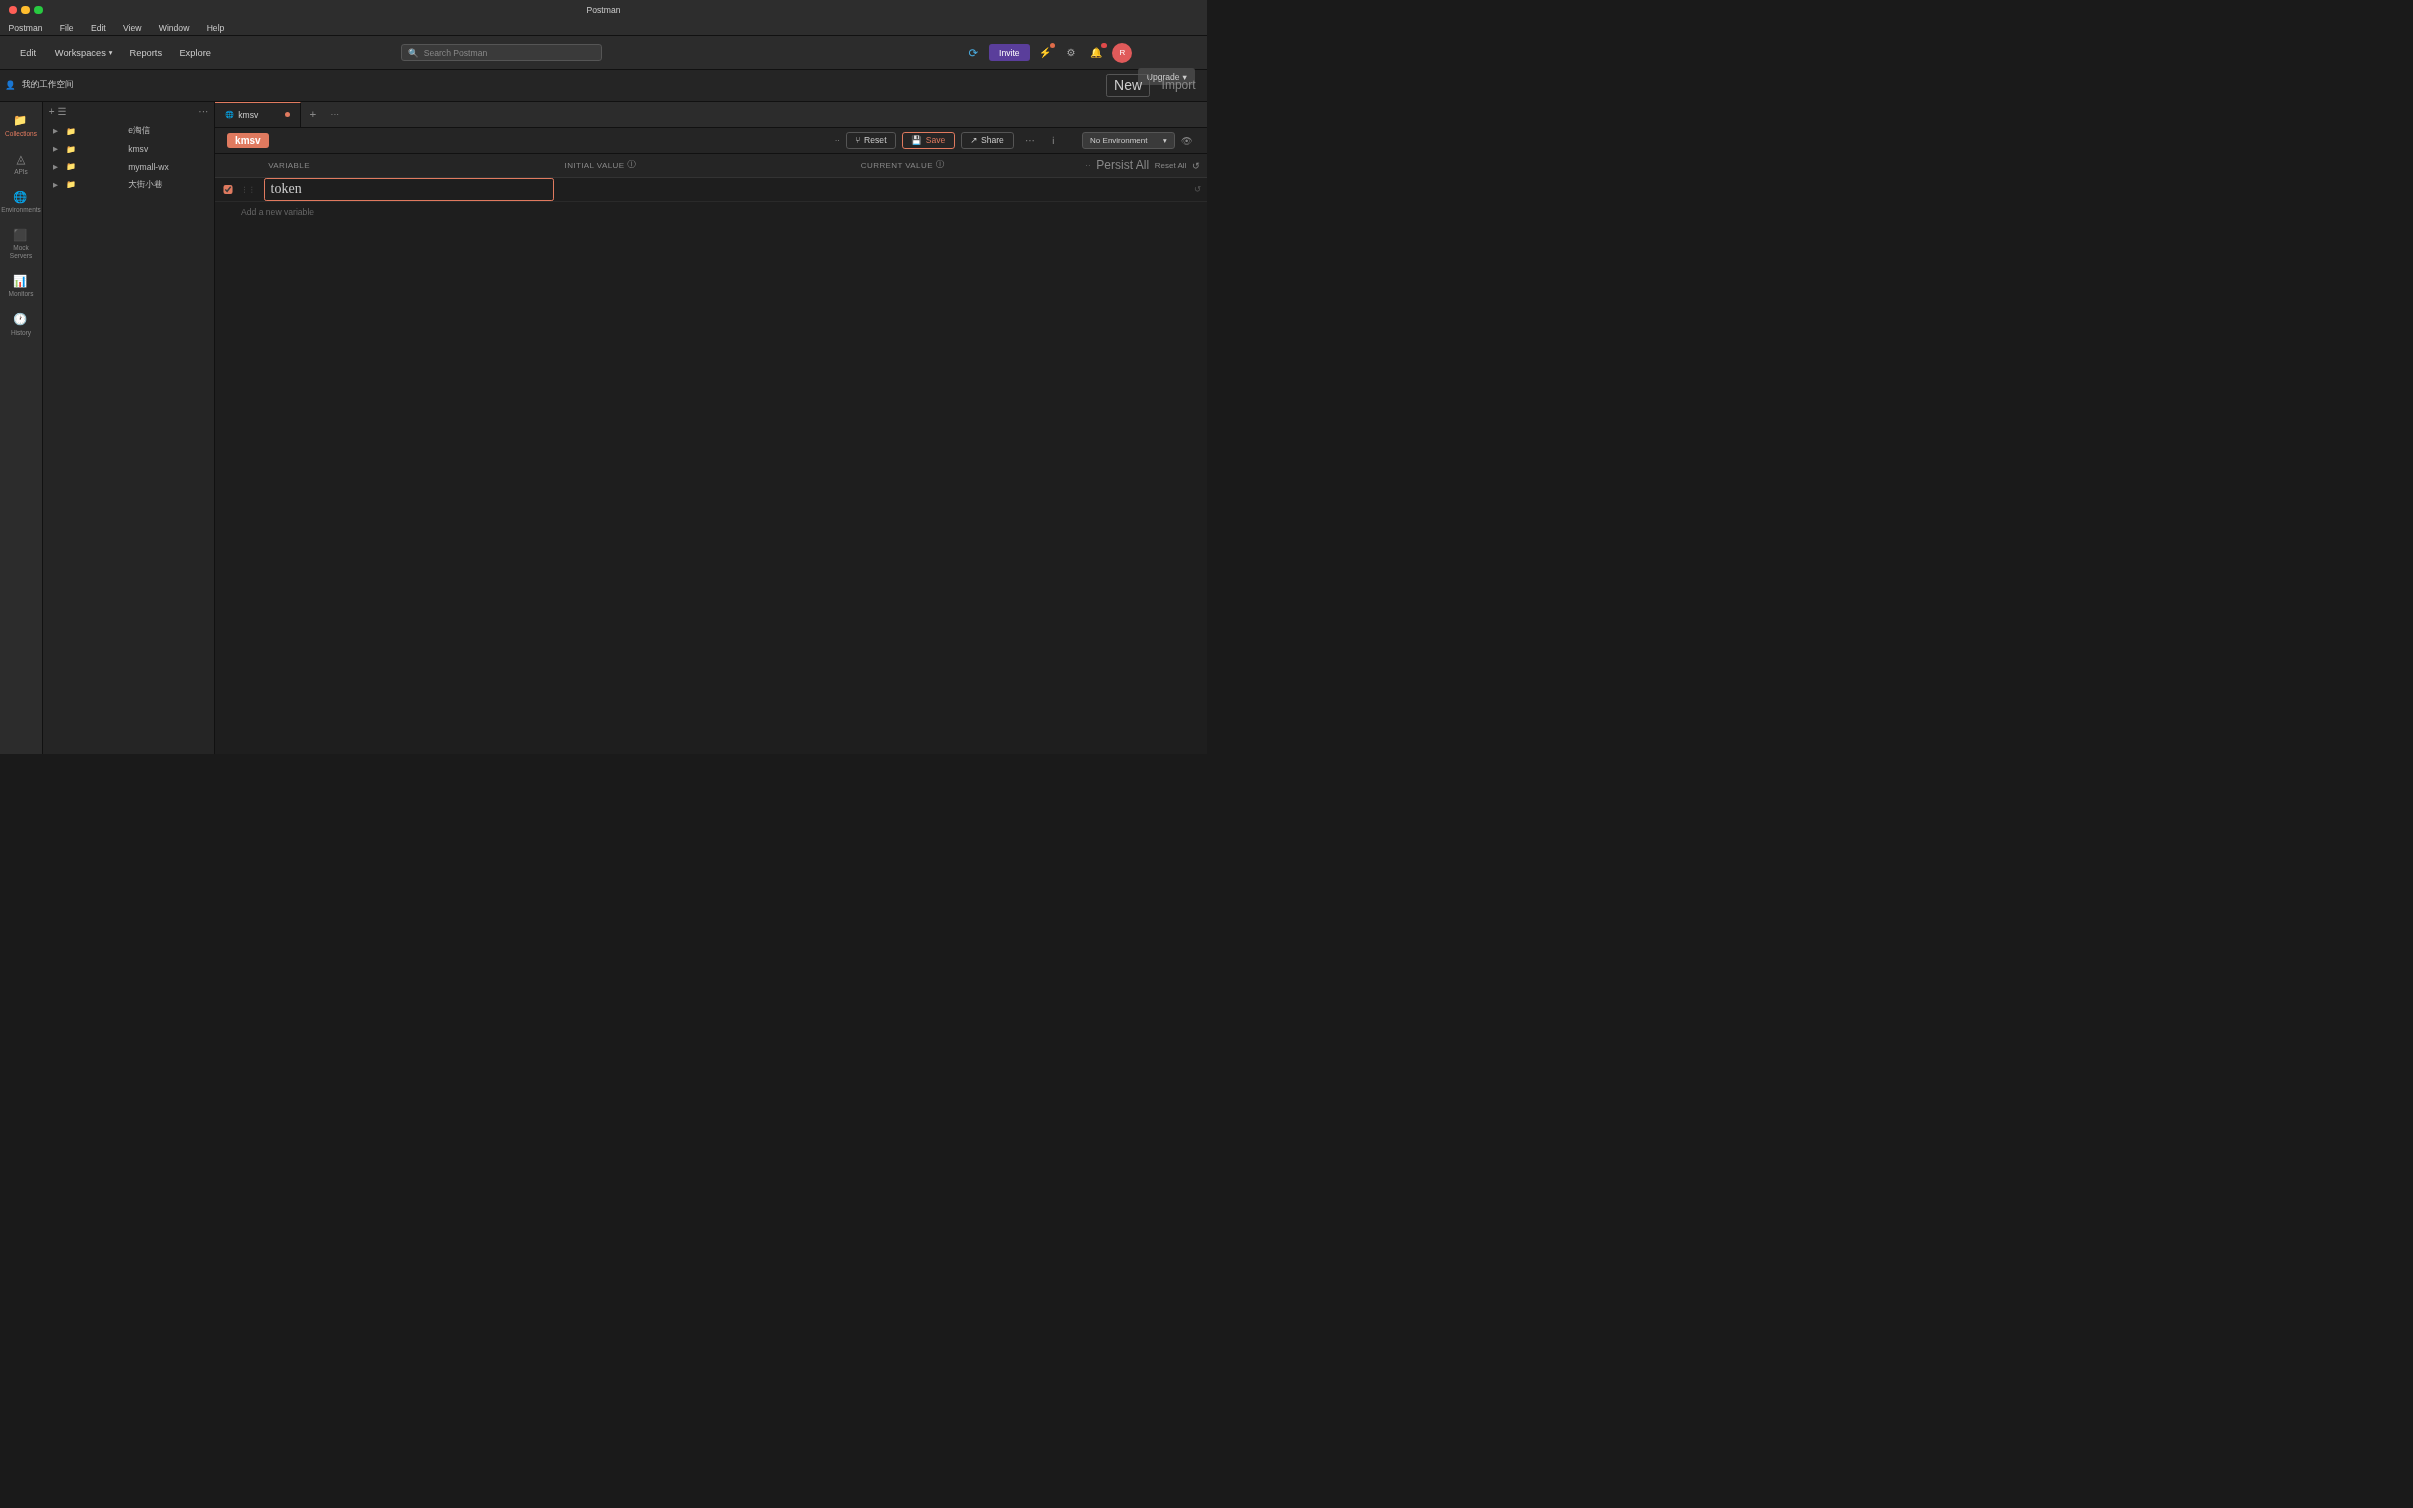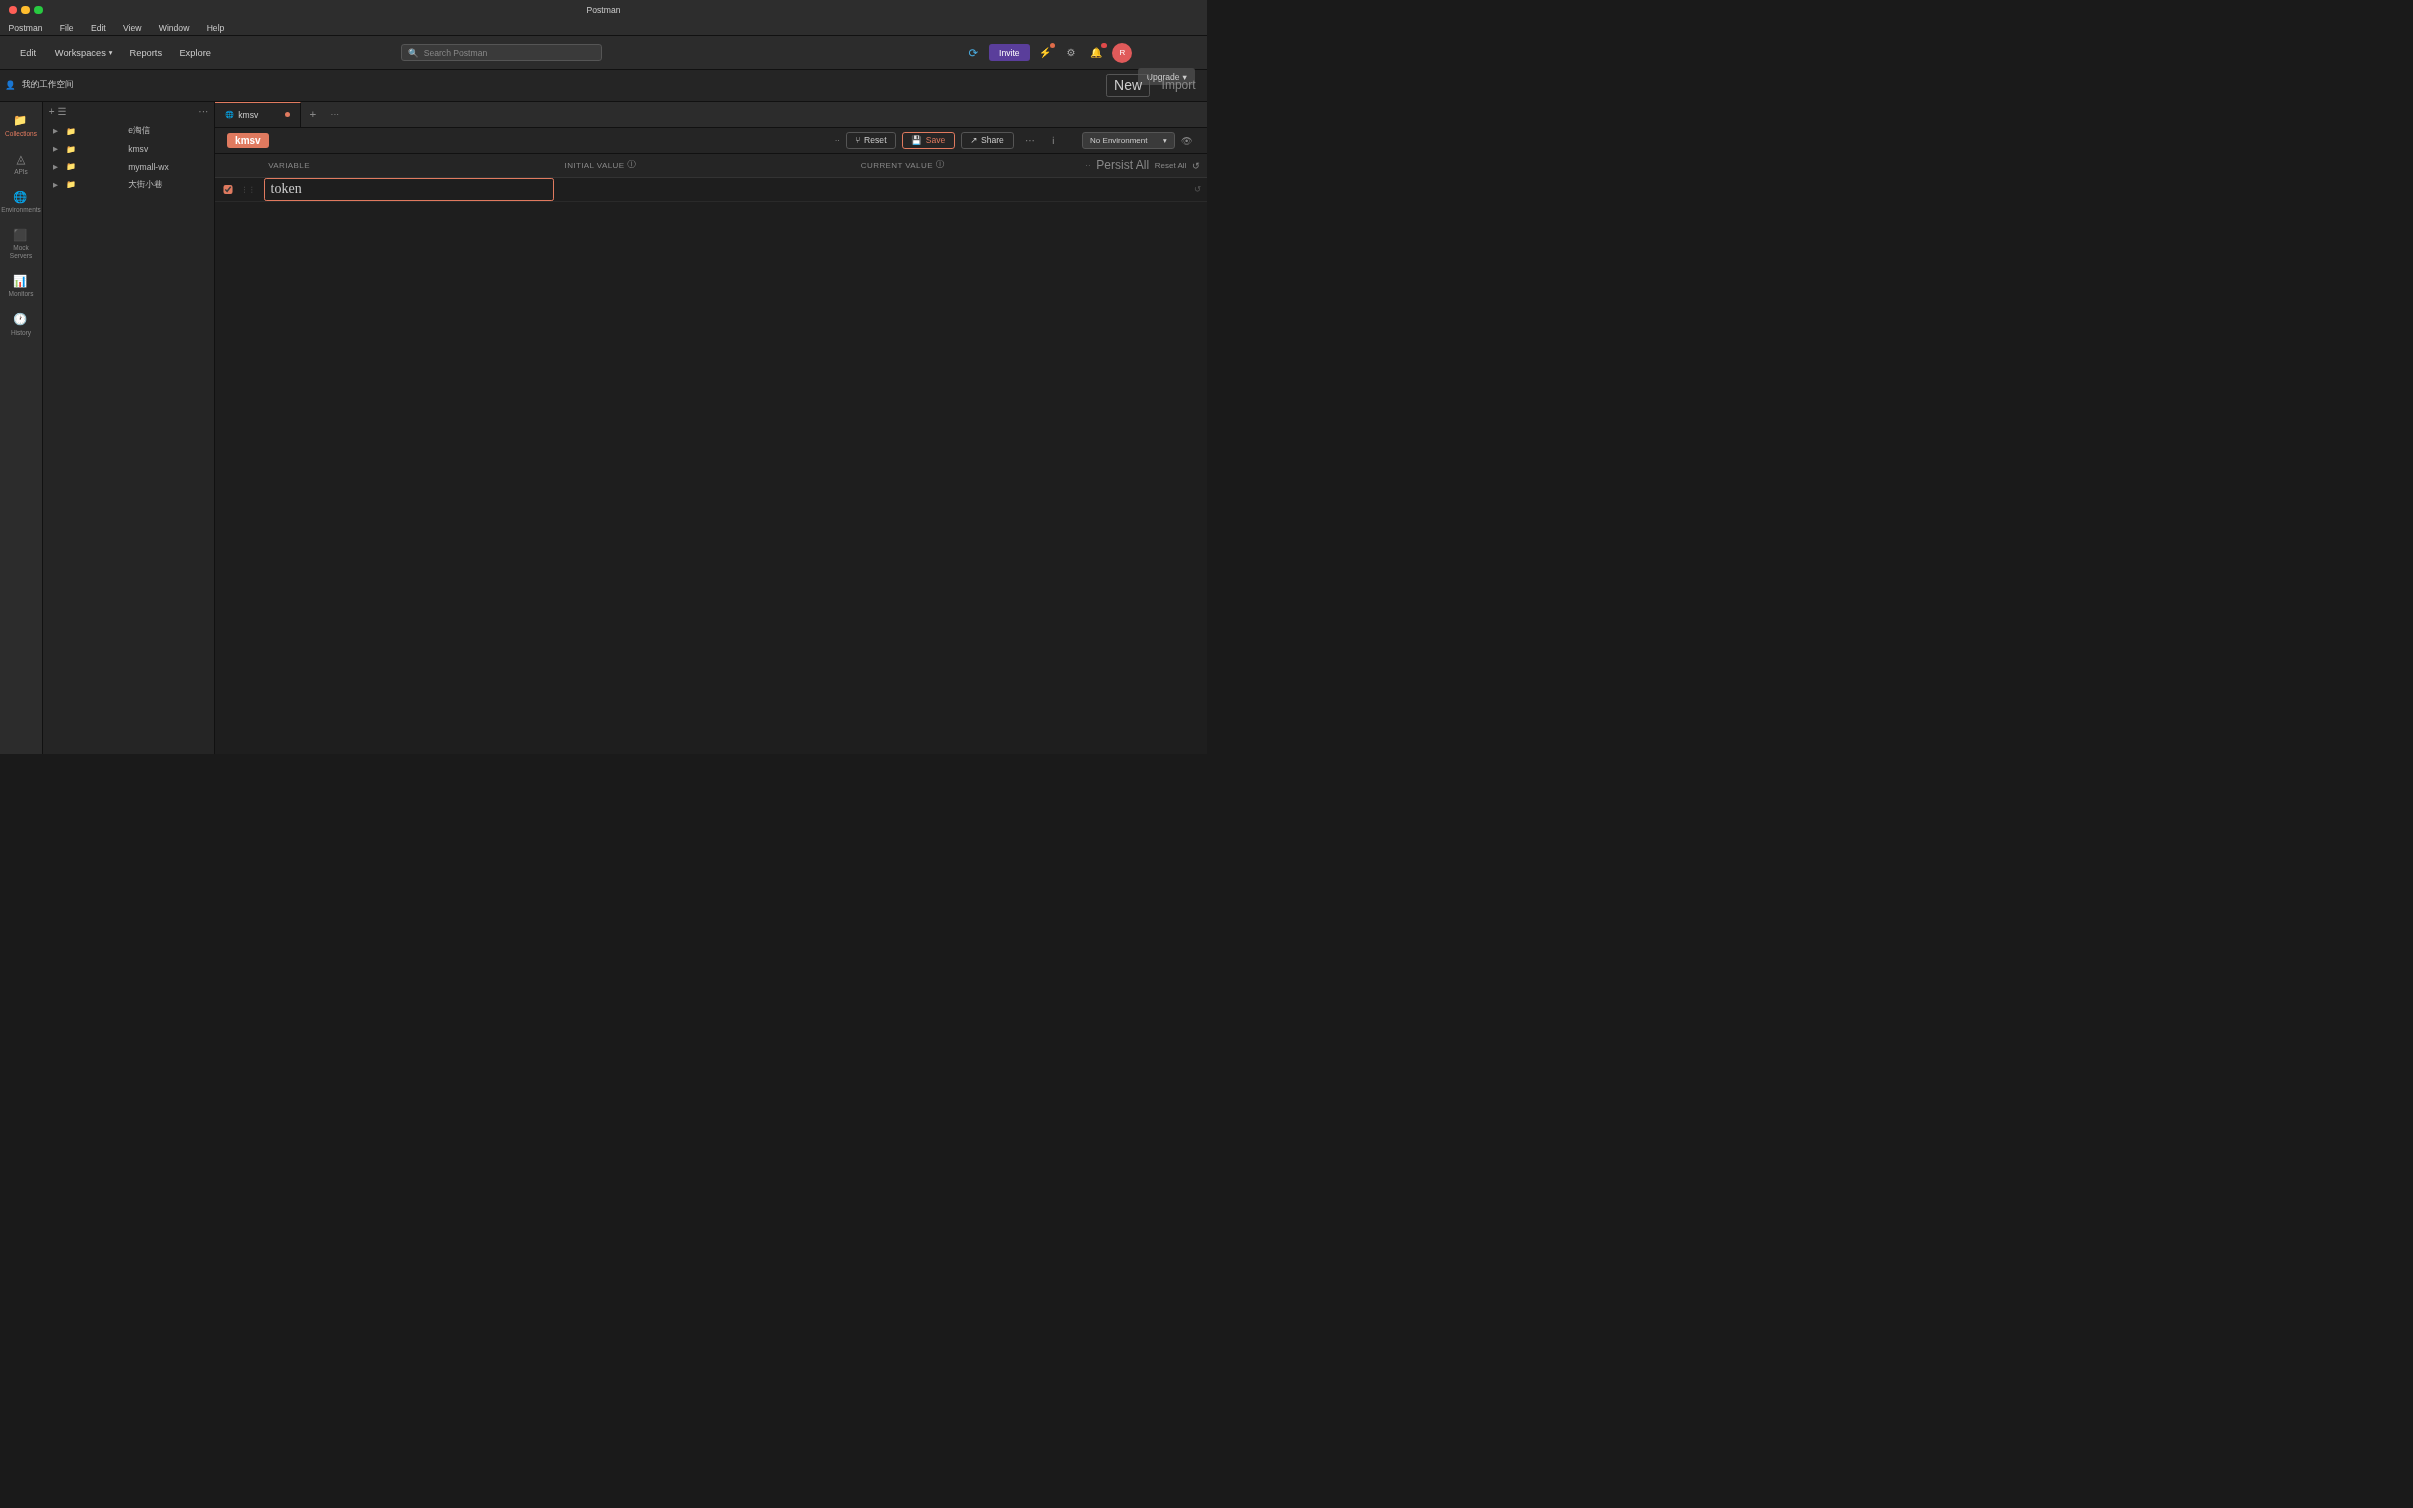--- a/index.html
+++ b/index.html
@@ -837,20 +837,23 @@
           <input type="text" class="var-initial-input" value="" style="">
         </div>
         <div class="var-current-cell">
           <input type="text" class="var-current-input" value="" style="">
         </div>
         <div class="var-actions-cell">
           <span class="var-reset-icon">↺</span>
         </div>
       </div>
 
+      <div class="add-var-row">
+        <span>Add a new variable</span>
+      </div>
     </div>
 
     <div style="background:#252525;border-top:0.7px solid #333;padding:5.7px 10px;display:flex;align-items:center;gap:5.7px;color:#aaa;font-size:8px;position:relative;">
       <span style="color:#888;font-size:9.3px;">ⓘ</span>
       <span>Use variables to reuse values in different places. Work with the current value of a variable to prevent sharing sensitive values with your team.</span>
       <span style="color:#5b9bd5;cursor:pointer;text-decoration:underline;">Learn more about variable values</span>
       <button style="margin-left:auto;background:none;border:none;color:#888;cursor:pointer;font-size:10px;">×</button>
     </div>
 
   </div>

